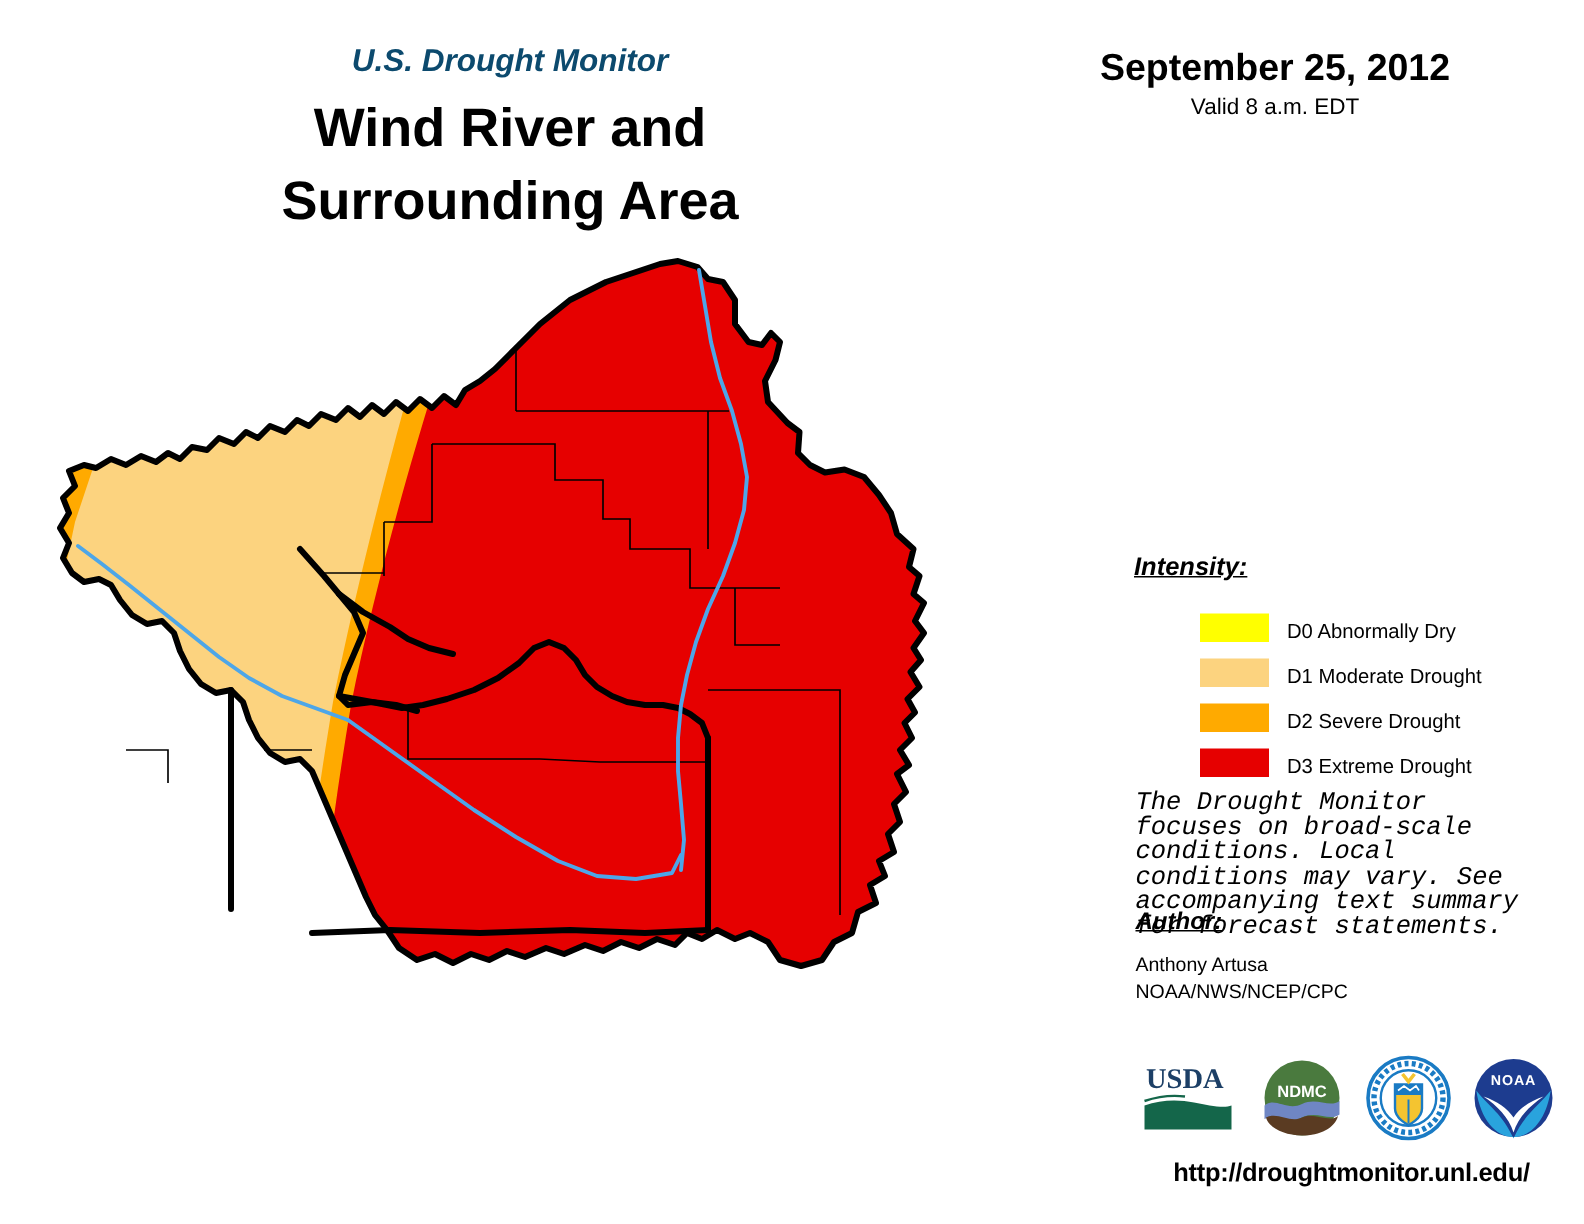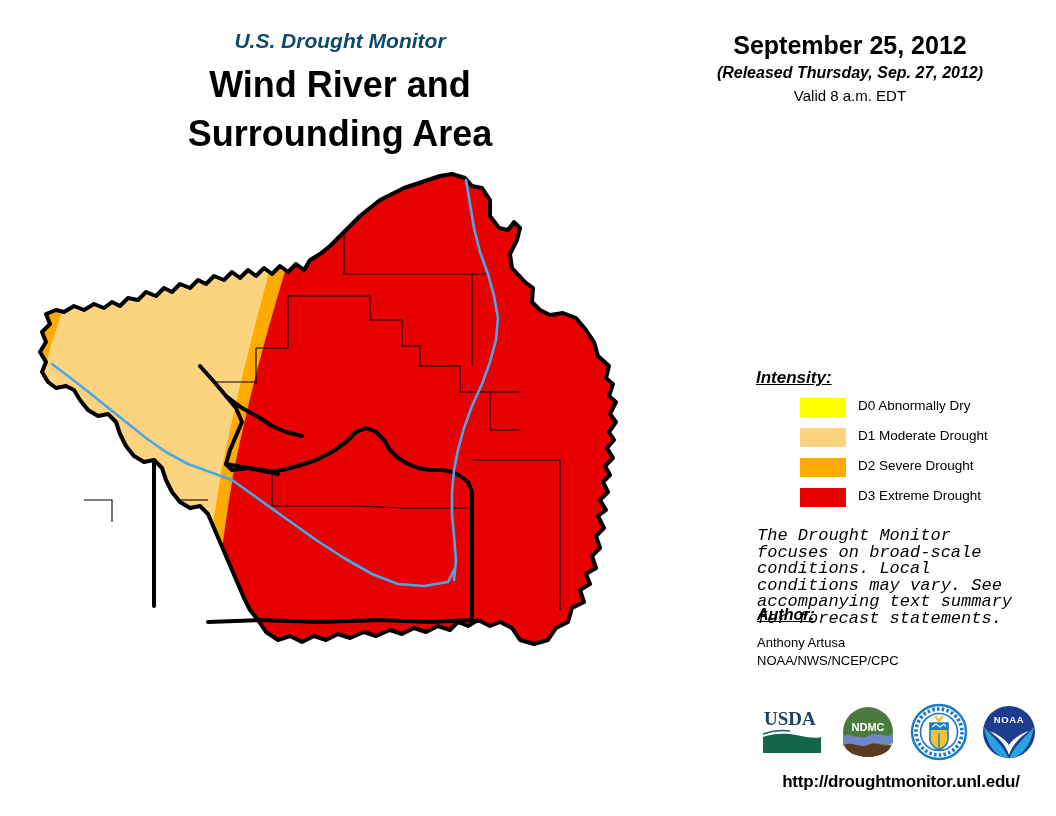--- a/index.html
+++ b/index.html
@@ -88,21 +88,21 @@
     font-size: 17px;
     font-weight: bold;
     font-style: italic;
     text-decoration: underline;
     color: #000;
     margin-bottom: 10px;
     margin-top: 36px;
   }
   .legend-row {
     display: flex;
-    align-items: flex-start;
+    align-items: flex-end;
     height: 30px;
     padding-left: 44px;
   }
   .legend-swatch {
     width: 46px;
     height: 19px;
     flex: 0 0 auto;
   }
   .legend-label {
     font-size: 13.5px;
@@ -175,21 +175,20 @@
 <div id="title-block">
   <div id="dm-label">U.S. Drought Monitor</div>
   <div id="region-title">
     <div>Wind River and</div>
     <div>Surrounding Area</div>
   </div>
 </div>
 
 <div id="date-block">
   <div id="date-main">September 25, 2012</div>
-  <div id="date-released">(Released Thursday, Sep. 27, 2012)</div>
   <div id="date-valid">Valid 8 a.m. EDT</div>
 </div>
 
 <div id="map-wrap">
 <svg id="map-svg" width="700" height="580" viewBox="0 0 700 580" xmlns="http://www.w3.org/2000/svg">
   <defs>
 
     <clipPath id="areaClip">
       <path d="M 445,8 L 452,16 L 462,18 L 470,30 L 470,46 L 479,58 L 488,60 L 494,52
                L 500,58 L 497,70 L 490,84 L 492,98 L 505,112 L 513,118 L 512,132

